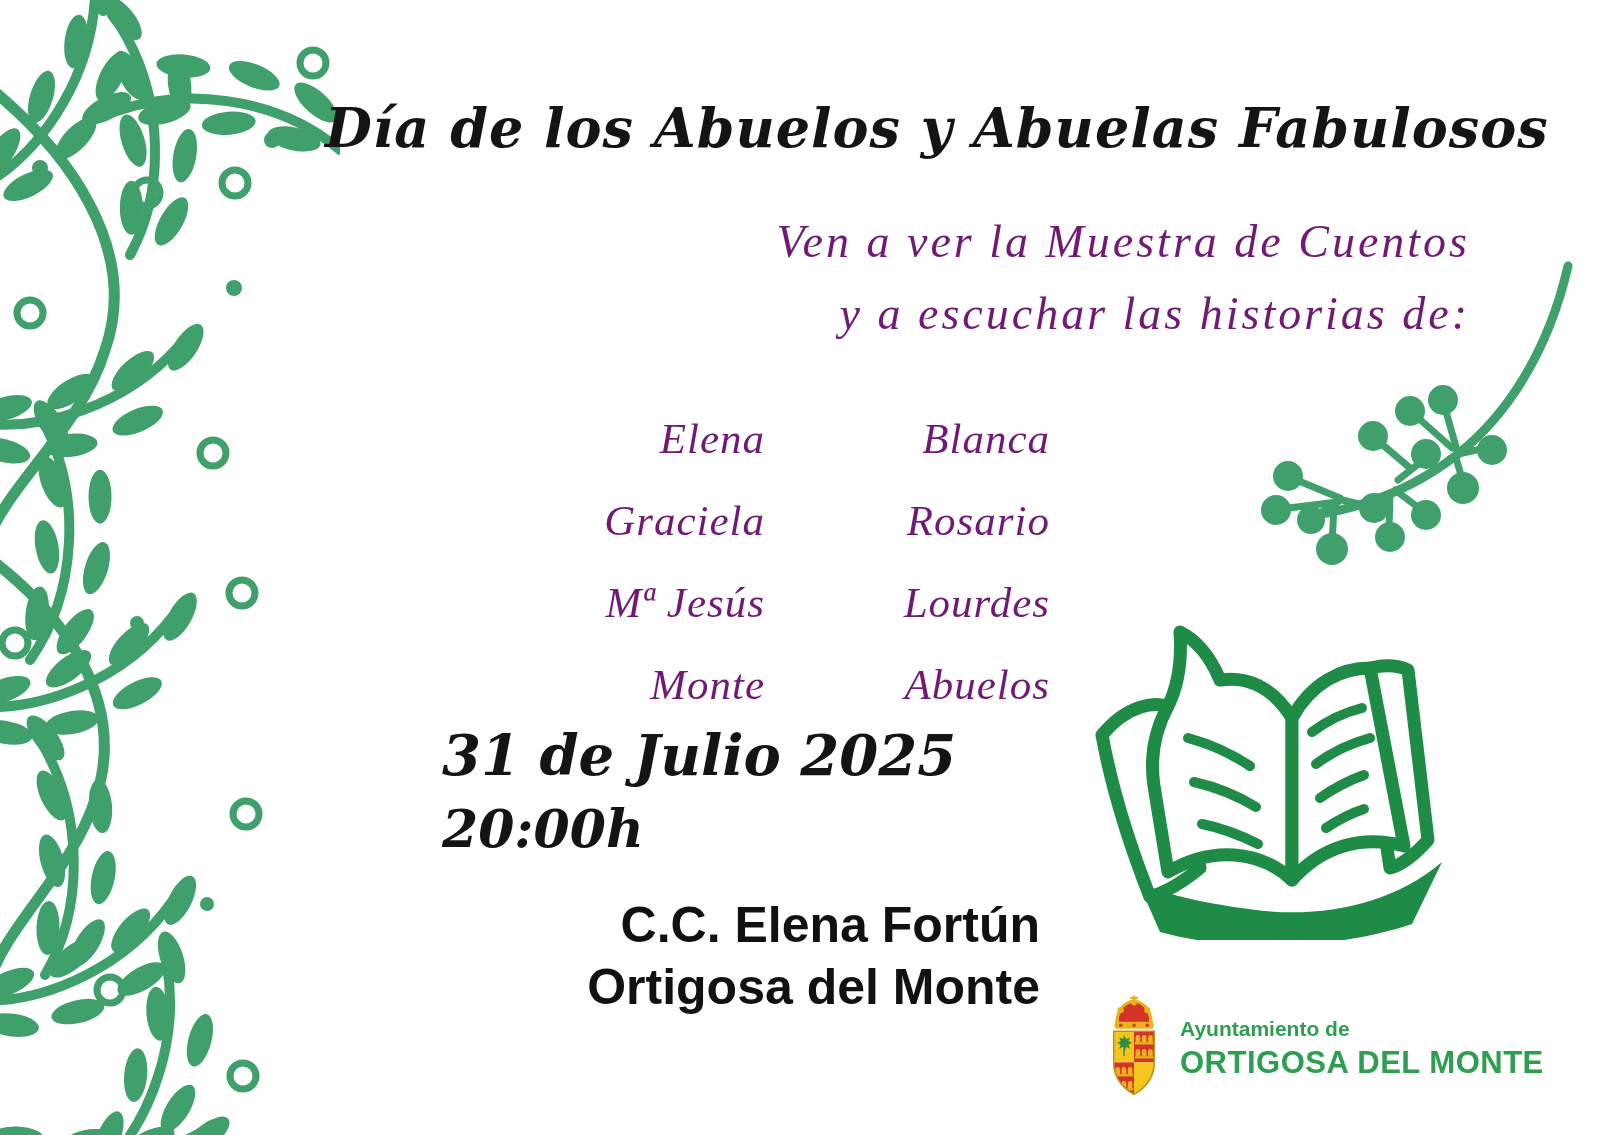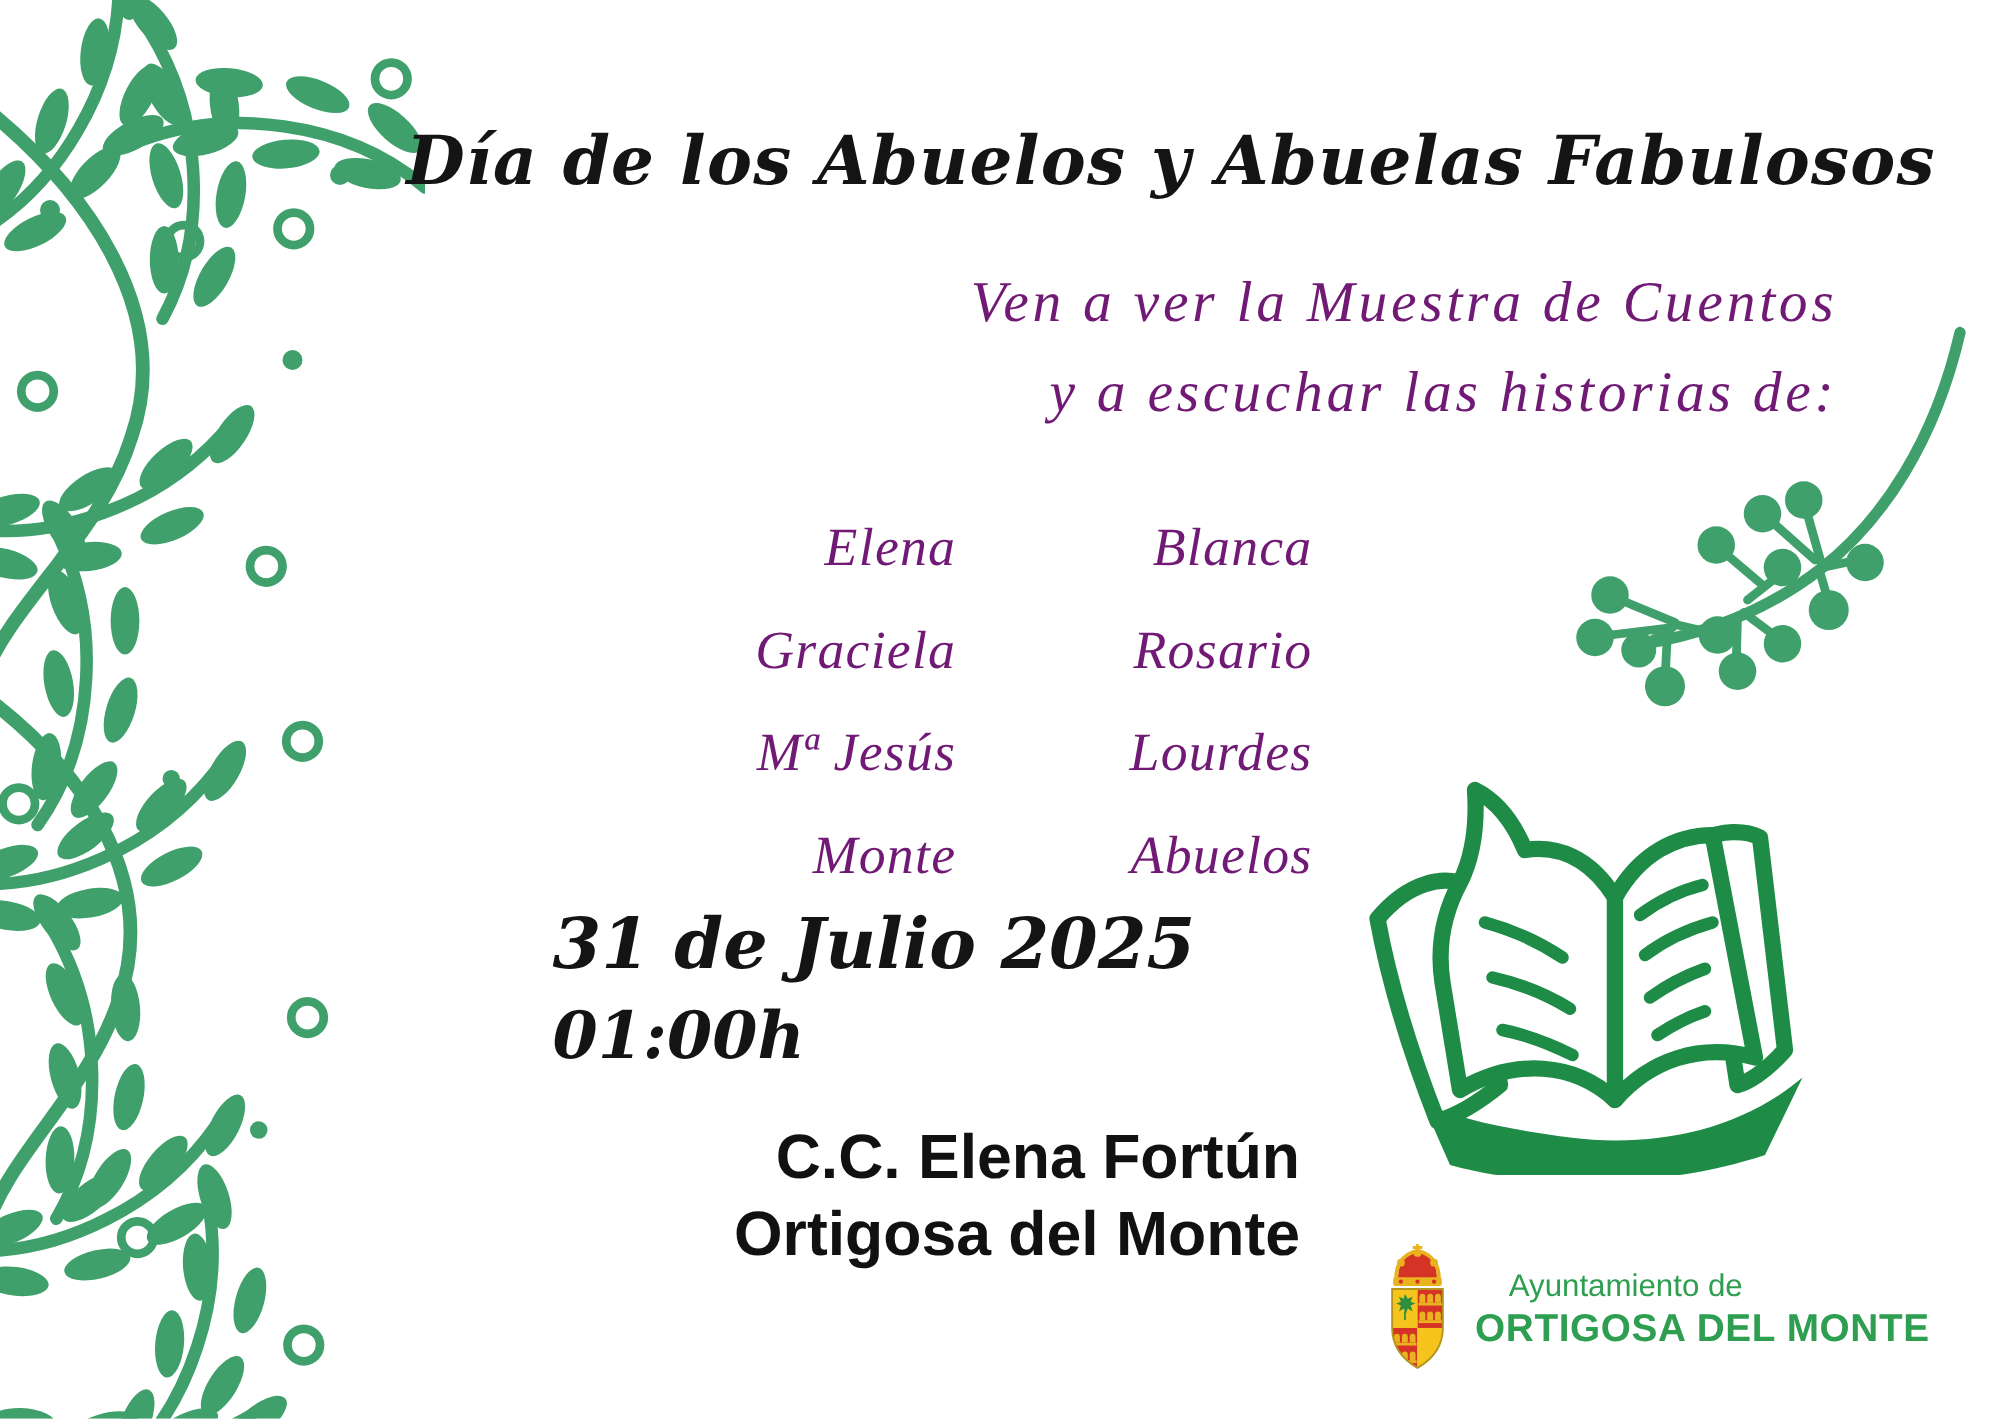--- a/index.html
+++ b/index.html
@@ -35,21 +35,21 @@
     top:894px;left:440px;width:600px;
     font-family:"Liberation Sans",sans-serif;font-weight:bold;
     font-size:50px;line-height:62px;text-align:right;color:#111111;
     letter-spacing:0px;
   }
   .vine{left:0;top:0;}
   .berries{left:1230px;top:258px;}
   .book{left:1060px;top:610px;}
   .crest{left:1095px;top:983px;}
   .logo-text{left:1180px;top:1012px;width:340px;color:#2e9e50;}
-  .logo-line1{font-size:25px;line-height:34px;font-weight:400;margin-left:27px;}
+  .logo-line1{font-size:21px;line-height:34px;font-weight:700;}
   .logo-line2{font-size:31px;line-height:34px;font-weight:bold;letter-spacing:0.5px;white-space:nowrap;}
 </style>
 </head>
 <body>
 
 <div class="poster">
 
   <svg class="abs vine" width="340" height="1135" viewBox="0 0 340 1135" fill="#3fa06b" aria-hidden="true">
     <defs>
       <g id="br">
@@ -161,21 +161,21 @@
       <path d="M142,214 C162,218 182,226 198,234"></path>
       <path d="M252,122 C268,110 286,102 302,98"></path>
       <path d="M256,154 C272,142 292,133 310,128"></path>
       <path d="M260,188 C274,178 290,170 304,165"></path>
       <path d="M266,218 C278,210 292,203 304,199"></path>
     </g>
     <path d="M78,272 L100,322 C180,344 280,338 352,314 L382,252 C330,296 260,308 196,300 C150,294 108,286 78,272 Z" fill="#1e8c46"></path>
   </svg>
 
   <div class="abs script date-line">31 de Julio 2025</div>
-  <div class="abs script time-line">01:00h</div>
+  <div class="abs script time-line">20:00h</div>
 
   <div class="abs venue">
     <div>C.C. Elena Fortún</div>
     <div>Ortigosa del Monte</div>
   </div>
 
   <svg class="abs crest" width="78" height="126" viewBox="0 0 100 130" aria-hidden="true">
     <path d="M30,36 C30,14 42,8 50,6 C58,8 70,14 70,36 Z" fill="#d63327"></path>
     <path d="M28,36 C28,16 40,9 50,7 C60,9 72,16 72,36" fill="none" stroke="#e8b31e" stroke-width="4"></path>
     <circle cx="33" cy="19" r="4" fill="#e8b31e"></circle>

